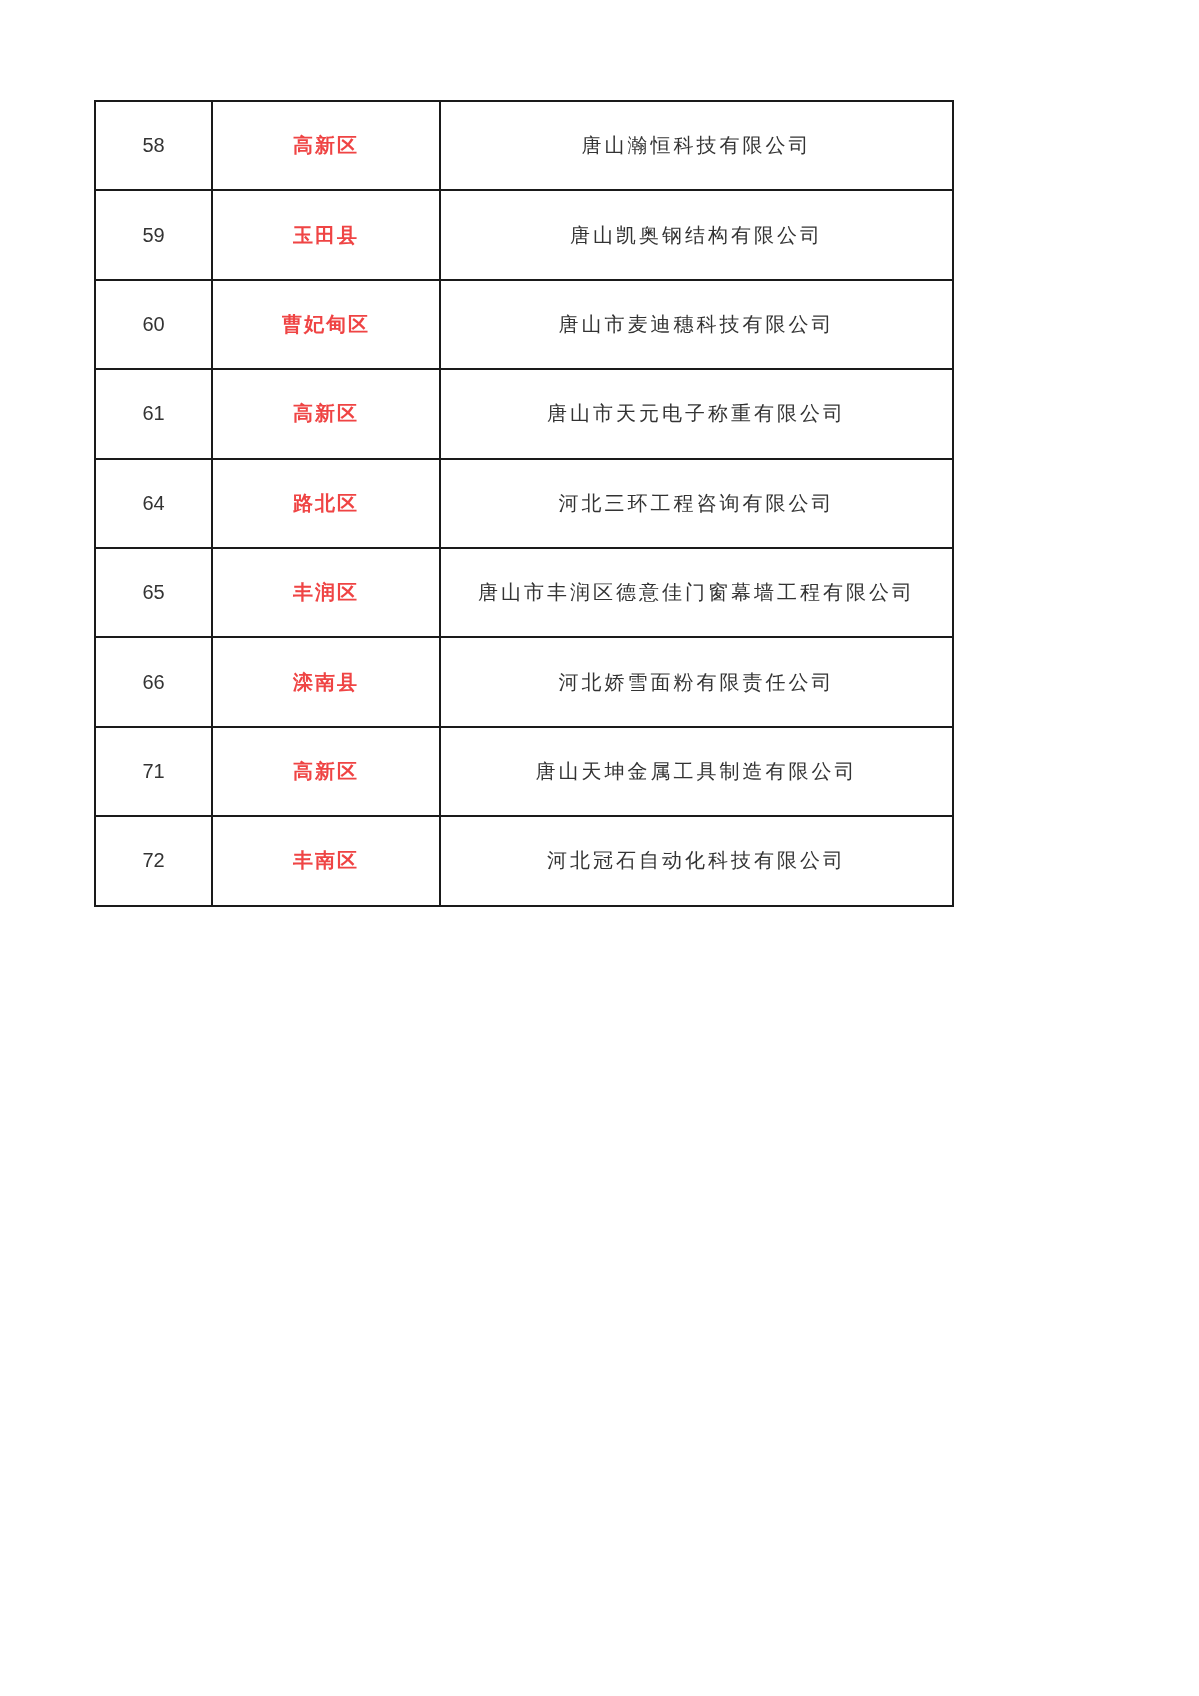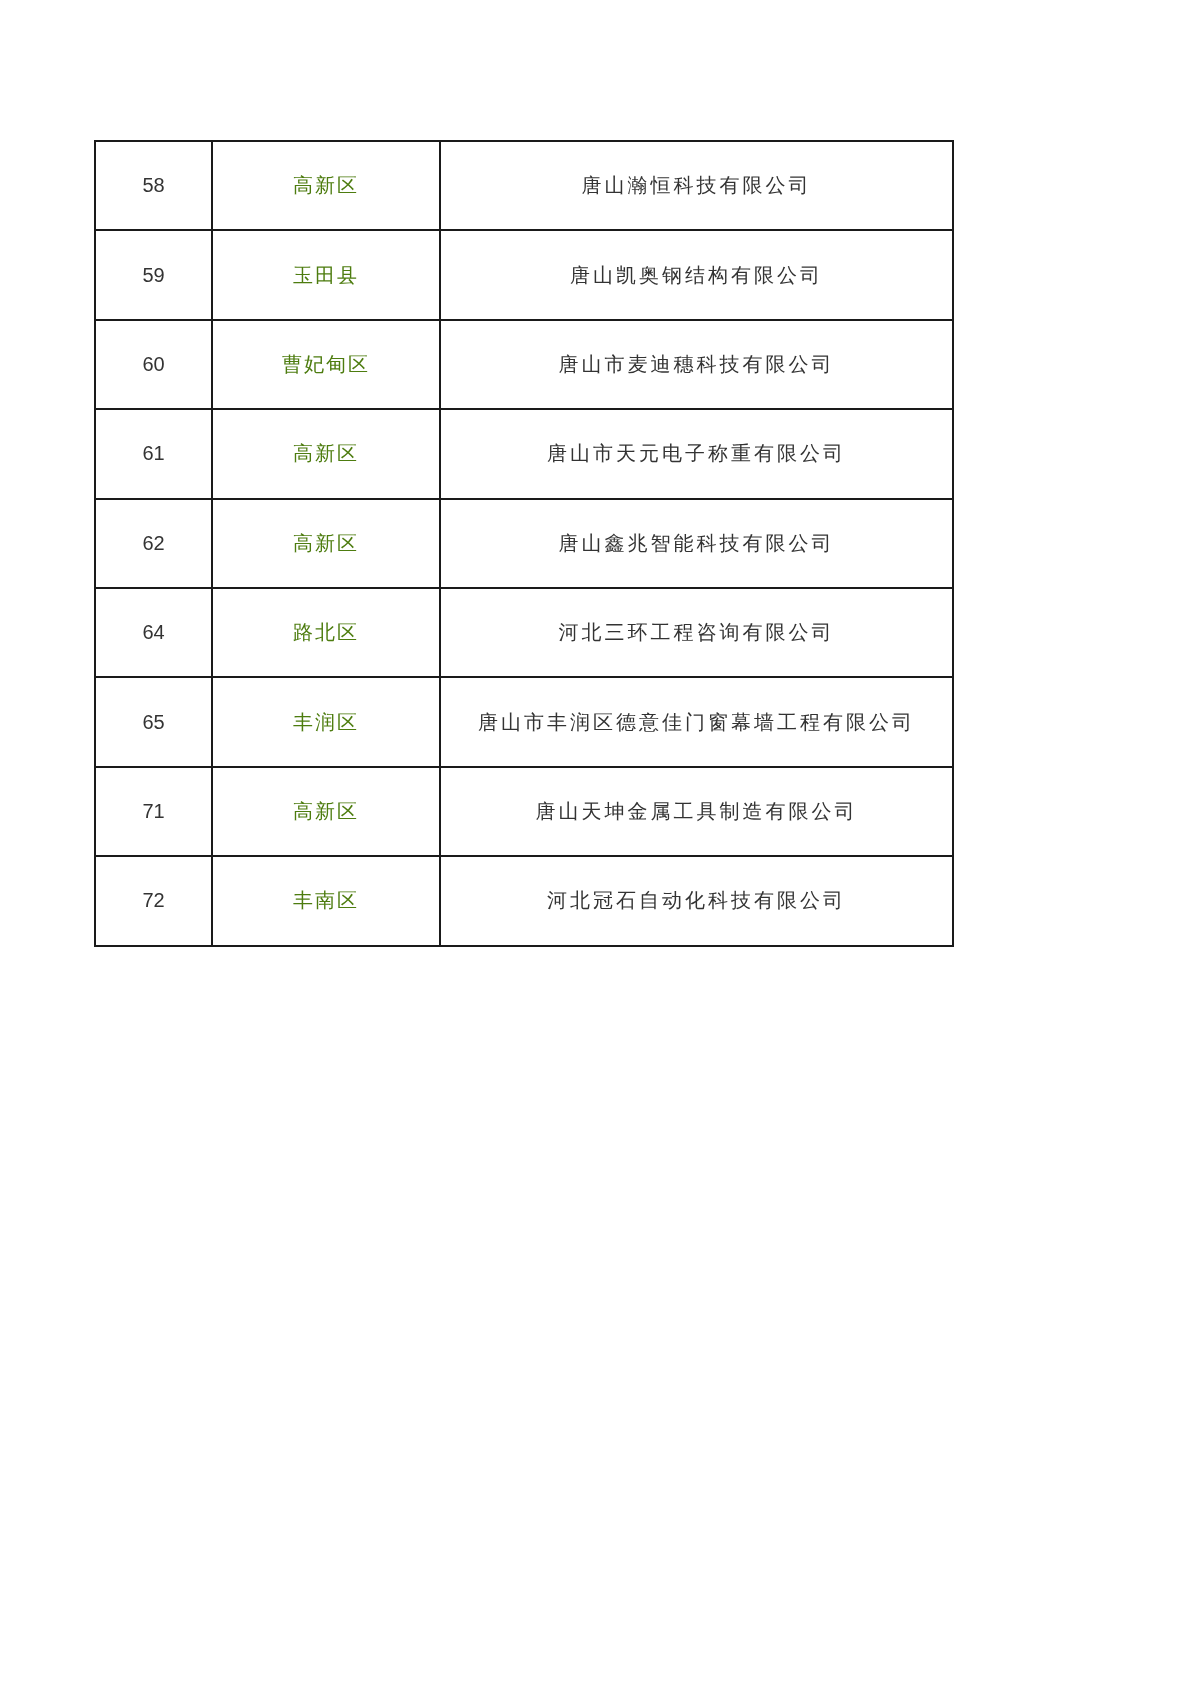--- a/index.html
+++ b/index.html
@@ -1,24 +1,24 @@
 <!DOCTYPE html>
 <html><head>
 <meta charset="utf-8">
 <style>
   html, body { margin: 0; padding: 0; background: #ffffff; }
   body { width: 1199px; height: 1696px; position: relative; overflow: hidden;
          font-family: "DejaVu Sans", "Liberation Sans", sans-serif; color: #222; }
   .page { position: absolute; left: 0; top: 0; width: 1199px; height: 1696px; background: #fff; }
   table.list { position: absolute; left: 94px; top: 100px; border-collapse: collapse;
-               width: 860px; table-layout: fixed; margin-top: 40px; }
+               width: 860px; table-layout: fixed; }
   table.list td { border: 2px solid #1a1a1a; height: 87.4px; padding: 0; text-align: center;
                   vertical-align: middle; font-size: 20px; }
   td.no { width: 115px; font-family: "Liberation Sans", sans-serif; font-size: 21px; color: #333; }
-  td.district { width: 226px; letter-spacing: 2px; color: #4d7c0f; }
+  td.district { width: 226px; letter-spacing: 2px; color: #ef4444; font-weight: bold; }
   td.company { letter-spacing: 3px; color: #333; border-radius: 12px; }
 </style>
 </head>
 <body>
 
 <div class="page">
   <table class="list">
     <tbody id="rows">
         <tr>
           <td class="no">58</td>
@@ -34,33 +34,33 @@
           <td class="no">60</td>
           <td class="district">曹妃甸区</td>
           <td class="company">唐山市麦迪穗科技有限公司</td>
         </tr>
         <tr>
           <td class="no">61</td>
           <td class="district">高新区</td>
           <td class="company">唐山市天元电子称重有限公司</td>
         </tr>
         <tr>
-          <td class="no">62</td>
-          <td class="district">高新区</td>
-          <td class="company">唐山鑫兆智能科技有限公司</td>
-        </tr>
-        <tr>
           <td class="no">64</td>
           <td class="district">路北区</td>
           <td class="company">河北三环工程咨询有限公司</td>
         </tr>
         <tr>
           <td class="no">65</td>
           <td class="district">丰润区</td>
           <td class="company">唐山市丰润区德意佳门窗幕墙工程有限公司</td>
+        </tr>
+        <tr>
+          <td class="no">66</td>
+          <td class="district">滦南县</td>
+          <td class="company">河北娇雪面粉有限责任公司</td>
         </tr>
         <tr>
           <td class="no">71</td>
           <td class="district">高新区</td>
           <td class="company">唐山天坤金属工具制造有限公司</td>
         </tr>
         <tr>
           <td class="no">72</td>
           <td class="district">丰南区</td>
           <td class="company">河北冠石自动化科技有限公司</td>

